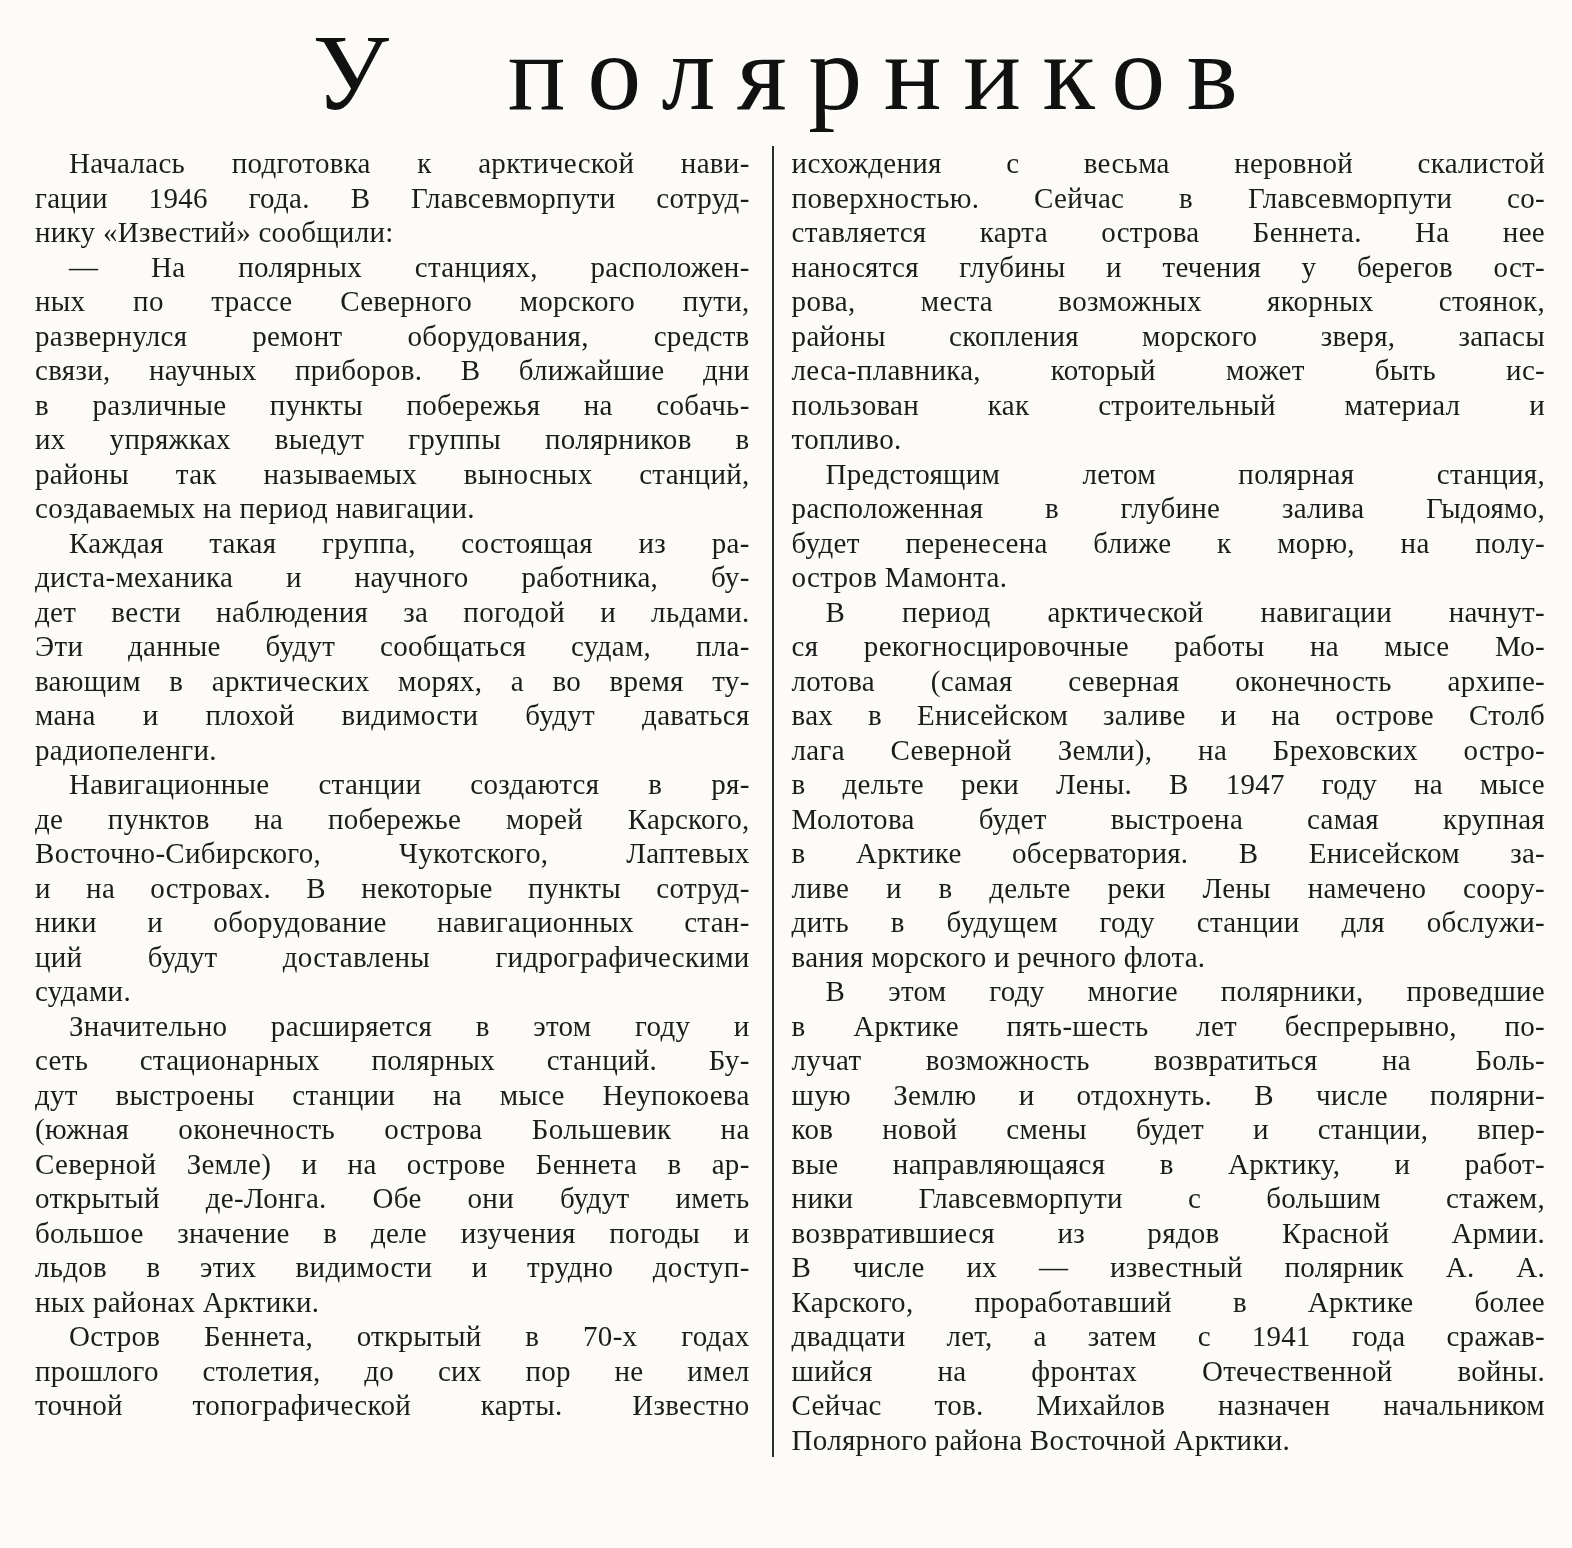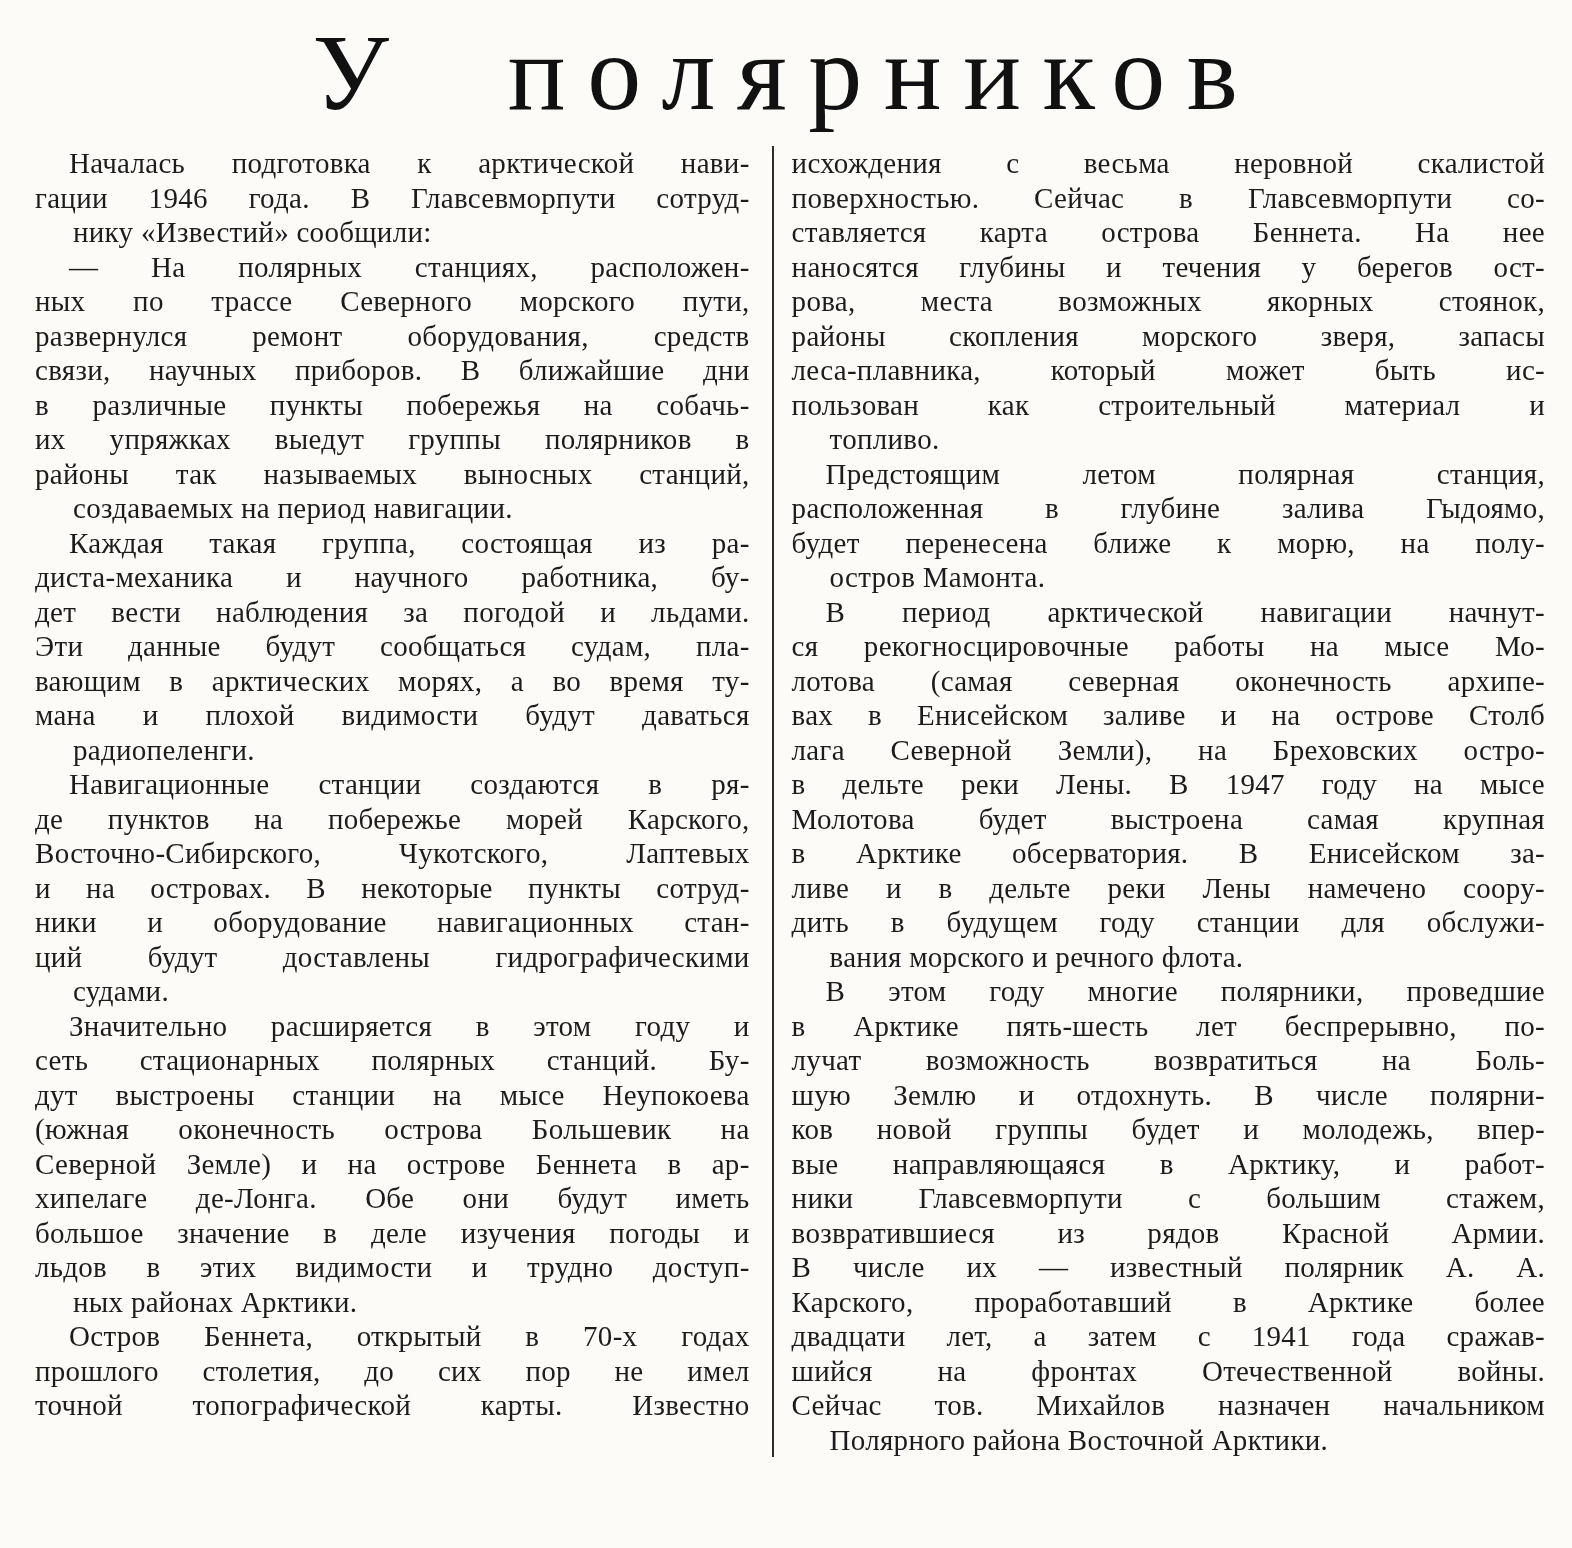--- a/index.html
+++ b/index.html
@@ -52,21 +52,20 @@
   .line {
     font-size: 29px;
     line-height: 34.5px;
     text-align: justify;
     text-align-last: justify;
     white-space: normal;
     letter-spacing: 0.01em;
   }
   .line.para-end {
     text-align-last: left;
-    margin-left: 38px;
   }
   .paragraph.indent .line:first-child {
     text-indent: 34px;
   }
 </style>
 </head>
 <body>
 
 <div class="page" style="--paper: #fcfbf8; --ink: #1c1c1c; --rule: #2e2e2e;">
   <h1 class="article-title">У полярников</h1>
@@ -104,21 +103,21 @@
           <div class="line">ники и оборудование навигационных стан-</div>
           <div class="line">ций будут доставлены гидрографическими</div>
           <div class="line para-end">судами.</div>
         </div>
         <div class="paragraph indent">
           <div class="line">Значительно расширяется в этом году и</div>
           <div class="line">сеть стационарных полярных станций. Бу-</div>
           <div class="line">дут выстроены станции на мысе Неупокоева</div>
           <div class="line">(южная оконечность острова Большевик на</div>
           <div class="line">Северной Земле) и на острове Беннета в ар-</div>
-          <div class="line">хипелаге де-Лонга. Обе они будут иметь</div>
+          <div class="line">открытый де-Лонга. Обе они будут иметь</div>
           <div class="line">большое значение в деле изучения погоды и</div>
           <div class="line">льдов в этих видимости и трудно доступ-</div>
           <div class="line para-end">ных районах Арктики.</div>
         </div>
         <div class="paragraph indent">
           <div class="line">Остров Беннета, открытый в 70-х годах</div>
           <div class="line">прошлого столетия, до сих пор не имел</div>
           <div class="line">точной топографической карты. Известно</div>
         </div>
       </div>
@@ -151,21 +150,21 @@
           <div class="line">в Арктике обсерватория. В Енисейском за-</div>
           <div class="line">ливе и в дельте реки Лены намечено соору-</div>
           <div class="line">дить в будущем году станции для обслужи-</div>
           <div class="line para-end">вания морского и речного флота.</div>
         </div>
         <div class="paragraph indent">
           <div class="line">В этом году многие полярники, проведшие</div>
           <div class="line">в Арктике пять-шесть лет беспрерывно, по-</div>
           <div class="line">лучат возможность возвратиться на Боль-</div>
           <div class="line">шую Землю и отдохнуть. В числе полярни-</div>
-          <div class="line">ков новой группы будет и молодежь, впер-</div>
+          <div class="line">ков новой смены будет и станции, впер-</div>
           <div class="line">вые направляющаяся в Арктику, и работ-</div>
           <div class="line">ники Главсевморпути с большим стажем,</div>
           <div class="line">возвратившиеся из рядов Красной Армии.</div>
           <div class="line">В числе их — известный полярник А. А.</div>
           <div class="line">Карского, проработавший в Арктике более</div>
           <div class="line">двадцати лет, а затем с 1941 года сражав-</div>
           <div class="line">шийся на фронтах Отечественной войны.</div>
           <div class="line">Сейчас тов. Михайлов назначен начальником</div>
           <div class="line para-end">Полярного района Восточной Арктики.</div>
         </div>

